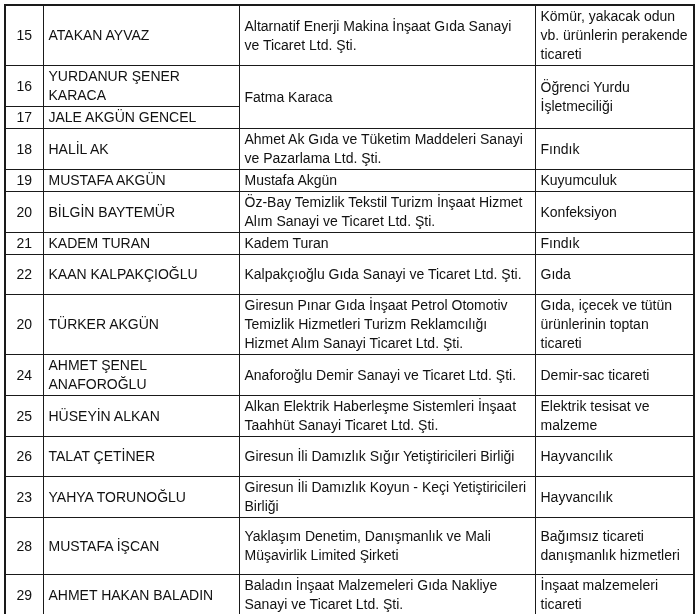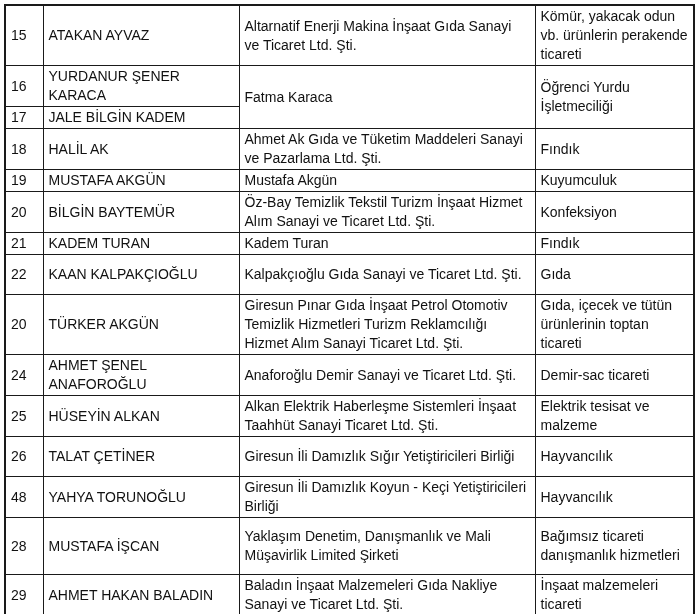--- a/index.html
+++ b/index.html
@@ -21,21 +21,21 @@
   }
   td {
     border: 1px solid #1a1a1a;
     padding: 1px 5px;
     font-size: 14px;
     line-height: 19px;
     vertical-align: middle;
     overflow: hidden;
     word-wrap: break-word;
   }
-  td.c-no { }
+  td.c-no { text-align: center; }
   td.c-name, td.c-company, td.c-sector { text-align: left; }
   tr.rh-s { height: 22px; }
   tr.rh-m { height: 40px; padding-left: 12px; }
   tr.rh-l { height: 57px; }
 </style>
 </head>
 <body>
 
 <div class="page">
   <table class="registry">
@@ -53,21 +53,21 @@
         <td class="c-sector">Kömür, yakacak odun vb. ürünlerin perakende ticareti</td>
       </tr>
       <tr class="rh-s">
         <td class="c-no">16</td>
         <td class="c-name">YURDANUR ŞENER KARACA</td>
         <td class="c-company" rowspan="2">Fatma Karaca</td>
         <td class="c-sector" rowspan="2">Öğrenci Yurdu İşletmeciliği</td>
       </tr>
       <tr class="rh-s">
         <td class="c-no">17</td>
-        <td class="c-name">JALE BİLGİN KADEM</td>
+        <td class="c-name">JALE AKGÜN GENCEL</td>
       </tr>
       <tr class="rh-m">
         <td class="c-no">18</td>
         <td class="c-name">HALİL AK</td>
         <td class="c-company">Ahmet Ak Gıda ve Tüketim Maddeleri Sanayi ve Pazarlama Ltd. Şti.</td>
         <td class="c-sector">Fındık</td>
       </tr>
       <tr class="rh-s">
         <td class="c-no">19</td>
         <td class="c-name">MUSTAFA AKGÜN</td>
@@ -110,21 +110,21 @@
         <td class="c-company">Alkan Elektrik Haberleşme Sistemleri İnşaat Taahhüt Sanayi Ticaret Ltd. Şti.</td>
         <td class="c-sector">Elektrik tesisat ve malzeme</td>
       </tr>
       <tr class="rh-m">
         <td class="c-no">26</td>
         <td class="c-name">TALAT ÇETİNER</td>
         <td class="c-company">Giresun İli Damızlık Sığır Yetiştiricileri Birliği</td>
         <td class="c-sector">Hayvancılık</td>
       </tr>
       <tr class="rh-m">
-        <td class="c-no">48</td>
+        <td class="c-no">23</td>
         <td class="c-name">YAHYA TORUNOĞLU</td>
         <td class="c-company">Giresun İli Damızlık Koyun - Keçi Yetiştiricileri Birliği</td>
         <td class="c-sector">Hayvancılık</td>
       </tr>
       <tr class="rh-l">
         <td class="c-no">28</td>
         <td class="c-name">MUSTAFA İŞCAN</td>
         <td class="c-company">Yaklaşım Denetim, Danışmanlık ve Mali Müşavirlik Limited Şirketi</td>
         <td class="c-sector">Bağımsız ticareti danışmanlık hizmetleri</td>
       </tr>

